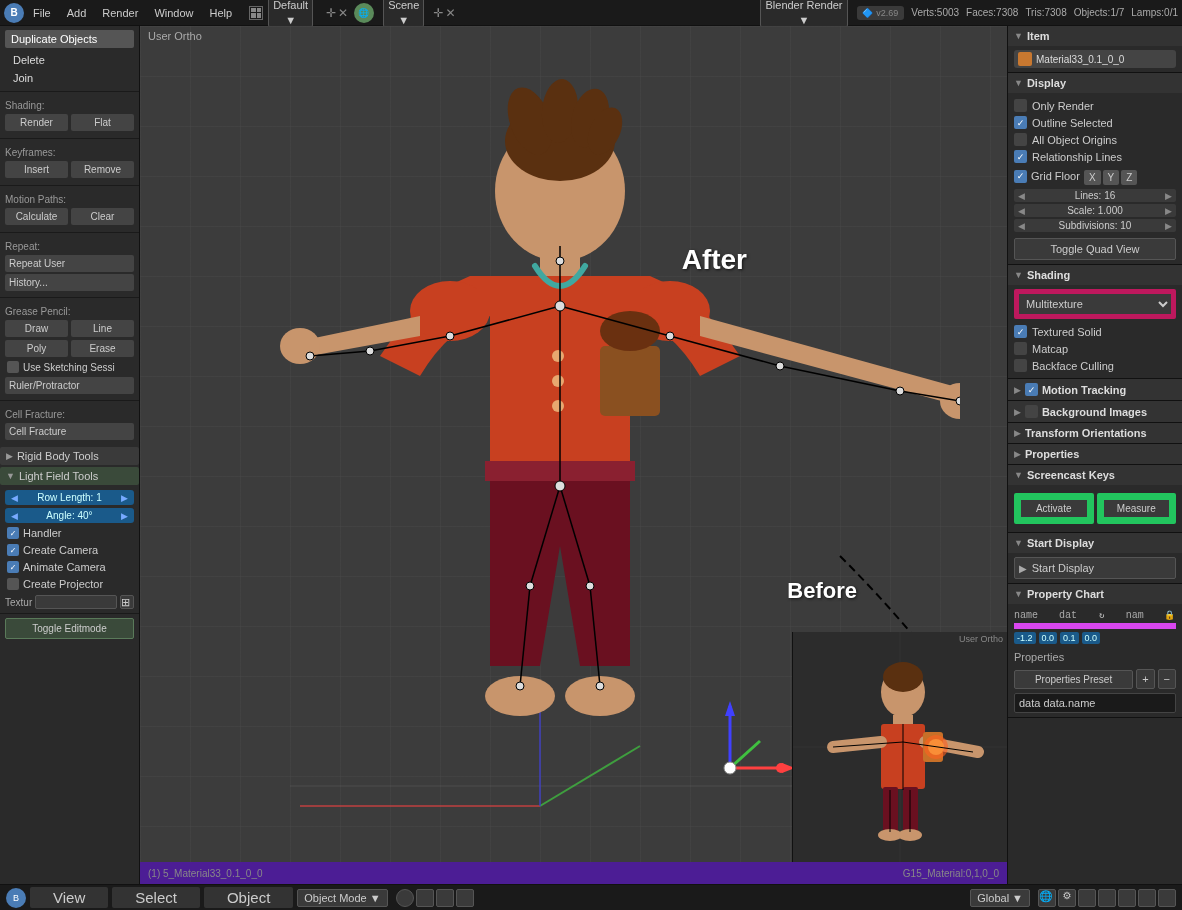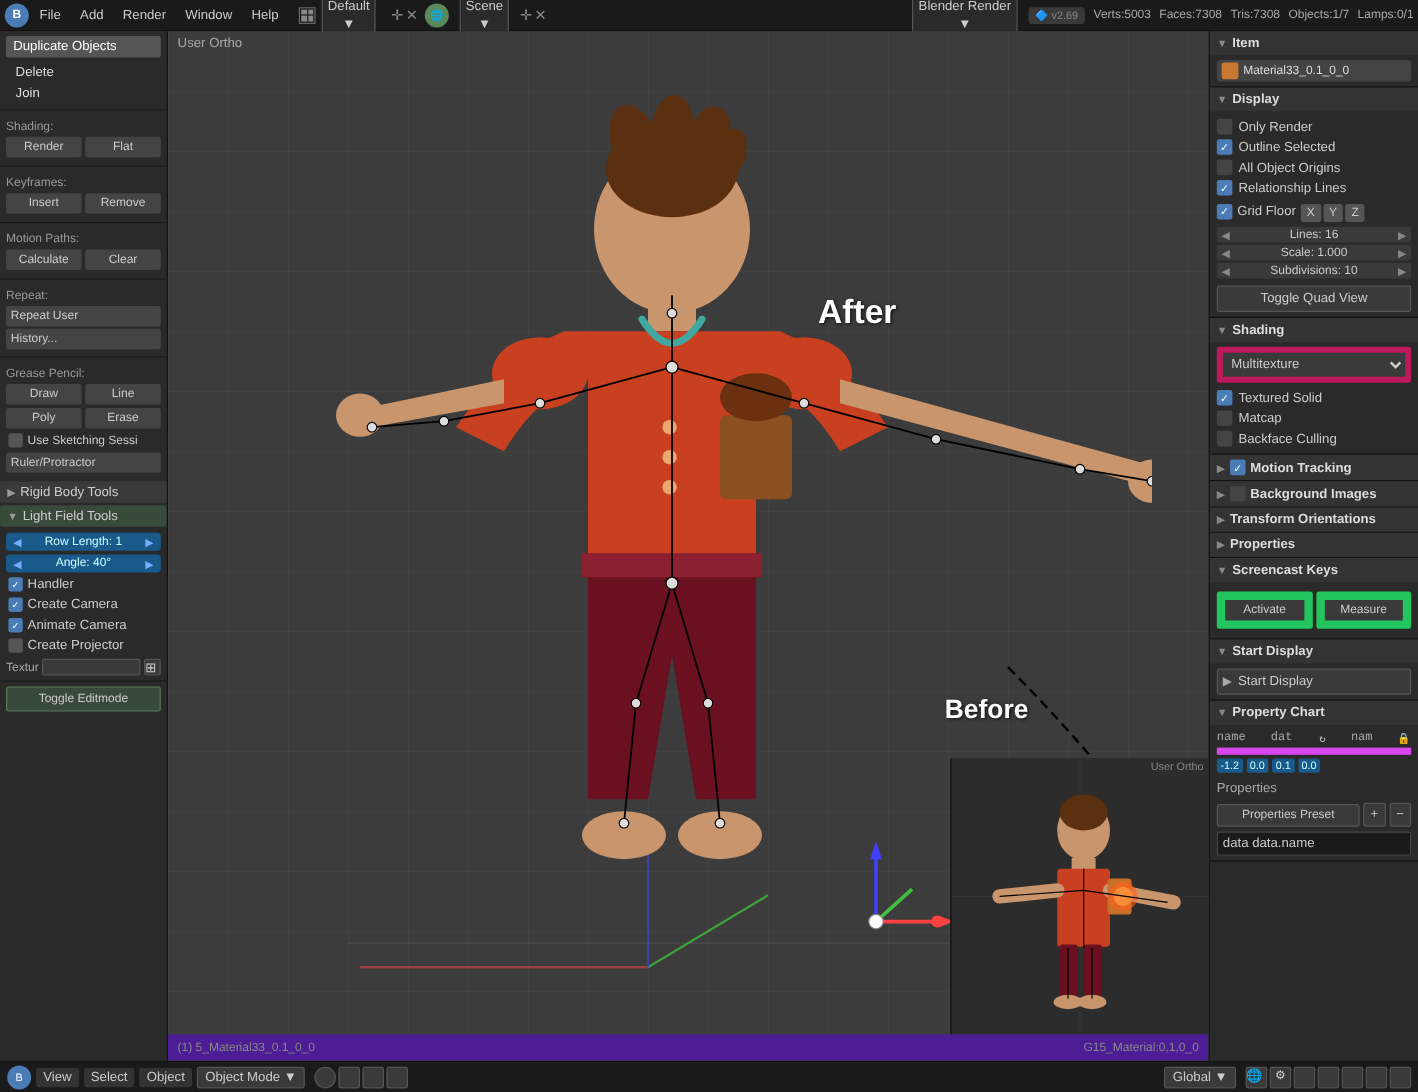--- a/index.html
+++ b/index.html
@@ -422,25 +422,25 @@
       height: 26px;
       background: #1a1a1a;
       display: flex;
       align-items: center;
       padding: 0 6px;
       gap: 4px;
       flex-shrink: 0;
       border-top: 1px solid #111;
     }
     .bottom-icon-btn {
-      padding: 2px 6px;
+      padding: 2px 23px;
       background: #333;
       color: #ccc;
       border: none;
-      font-size: 11px;
+      font-size: 15px;
       cursor: pointer;
       border-radius: 2px;
     }
     .mode-select-btn {
       background: #3a3a3a;
       color: #ccc;
       border: 1px solid #555;
       padding: 2px 6px;
       font-size: 11px;
       cursor: pointer;
@@ -573,20 +573,24 @@
         <button class="small-btn">Poly</button>
         <button class="small-btn">Erase</button>
       </div>
       <div class="checkbox-row" style="margin-bottom:3px;">
         <div class="cb"></div>
         <span style="font-size:10px;color:#ccc;overflow:hidden;white-space:nowrap;">Use Sketching Sessi</span>
       </div>
       <button class="full-btn">Ruler/Protractor</button>
     </div>
 
+    <div class="panel-section">
+      <div class="section-label">Cell Fracture:</div>
+      <button class="full-btn">Cell Fracture</button>
+    </div>
 
     <div class="collapsible-header">
       <span class="arrow">▶</span>
       <span>Rigid Body Tools</span>
     </div>
 
     <div class="collapsible-header" style="background:#3a4a3a;">
       <span class="arrow">▼</span>
       <span>Light Field Tools</span>
     </div>

